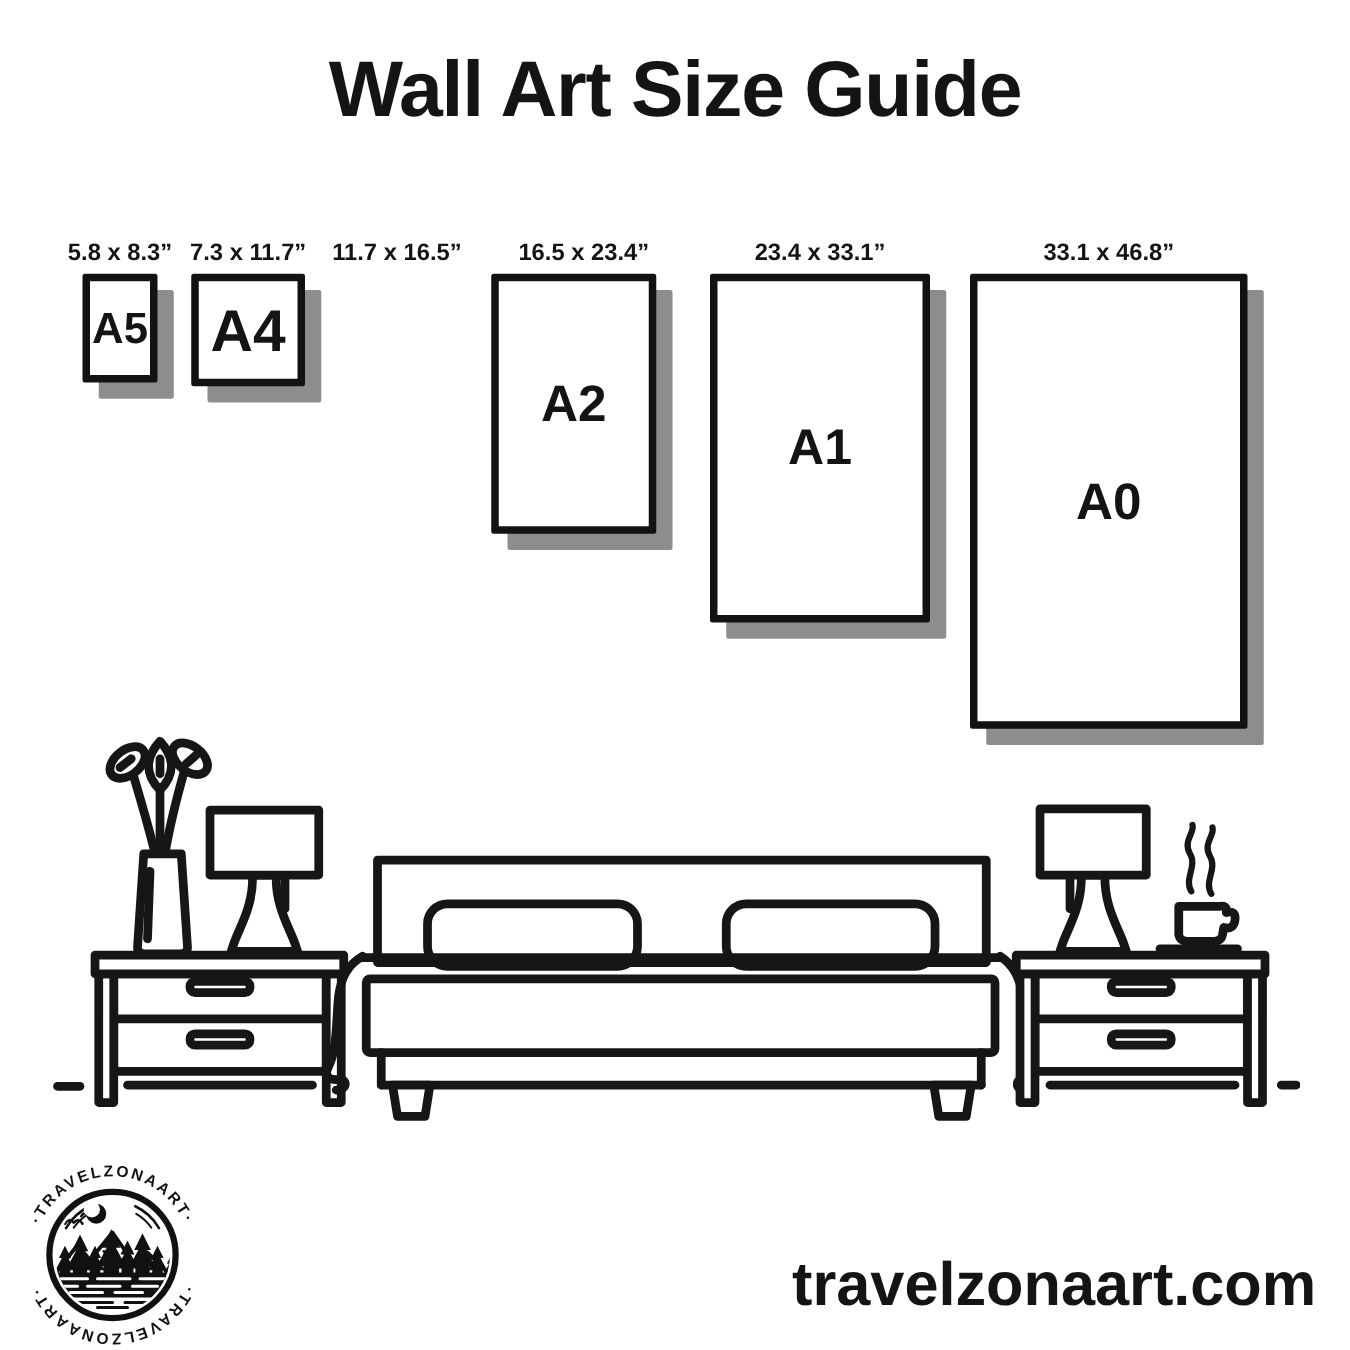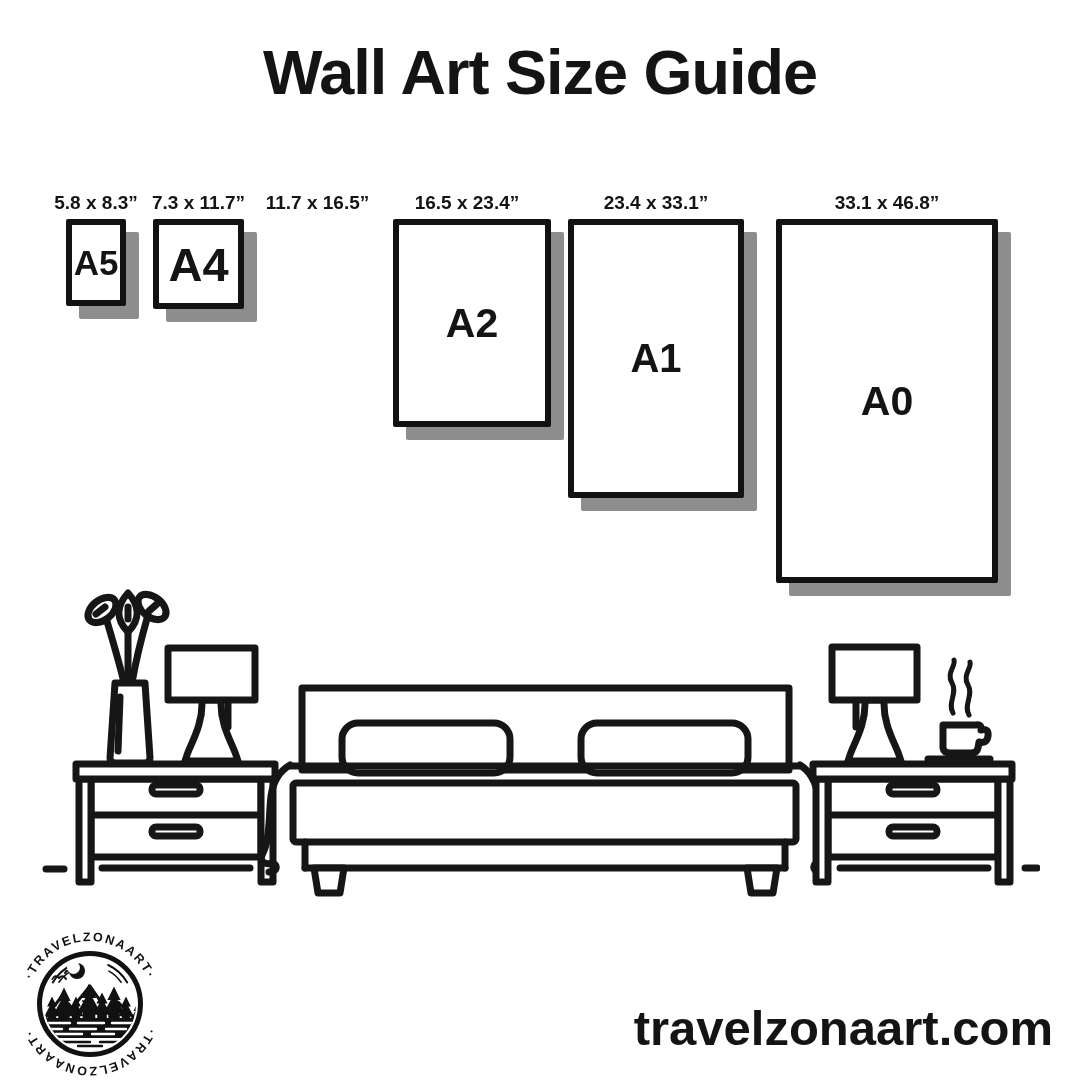--- a/index.html
+++ b/index.html
@@ -46,21 +46,21 @@
     <div class="dim-label" style="left: 96px; top: 176px;">5.8 x 8.3”</div>
     <div class="size-frame" style="left: 66px; top: 203px; width: 60px; height: 87px; font-size: 35px;">
       <span>A5</span>
     </div>
     <div class="dim-label" style="left: 198.5px; top: 176px;">7.3 x 11.7”</div>
     <div class="size-frame" style="left: 153px; top: 203px; width: 91px; height: 90px; font-size: 47px;">
       <span>A4</span>
     </div>
     <div class="dim-label" style="left: 317.5px; top: 176px;">11.7 x 16.5”</div>
     <div class="dim-label" style="left: 467px; top: 176px;">16.5 x 23.4”</div>
-    <div class="size-frame" style="left: 393px; top: 203px; width: 158px; height: 208px; font-size: 41px;">
+    <div class="size-frame" style="left: 393px; top: 203px; width: 132px; height: 208px; font-size: 41px;">
       <span>A2</span>
     </div>
     <div class="dim-label" style="left: 656px; top: 176px;">23.4 x 33.1”</div>
     <div class="size-frame" style="left: 568px; top: 203px; width: 176px; height: 279px; font-size: 40px;">
       <span>A1</span>
     </div>
     <div class="dim-label" style="left: 887px; top: 176px;">33.1 x 46.8”</div>
     <div class="size-frame" style="left: 776px; top: 203px; width: 222px; height: 364px; font-size: 41px;">
       <span>A0</span>
     </div>

